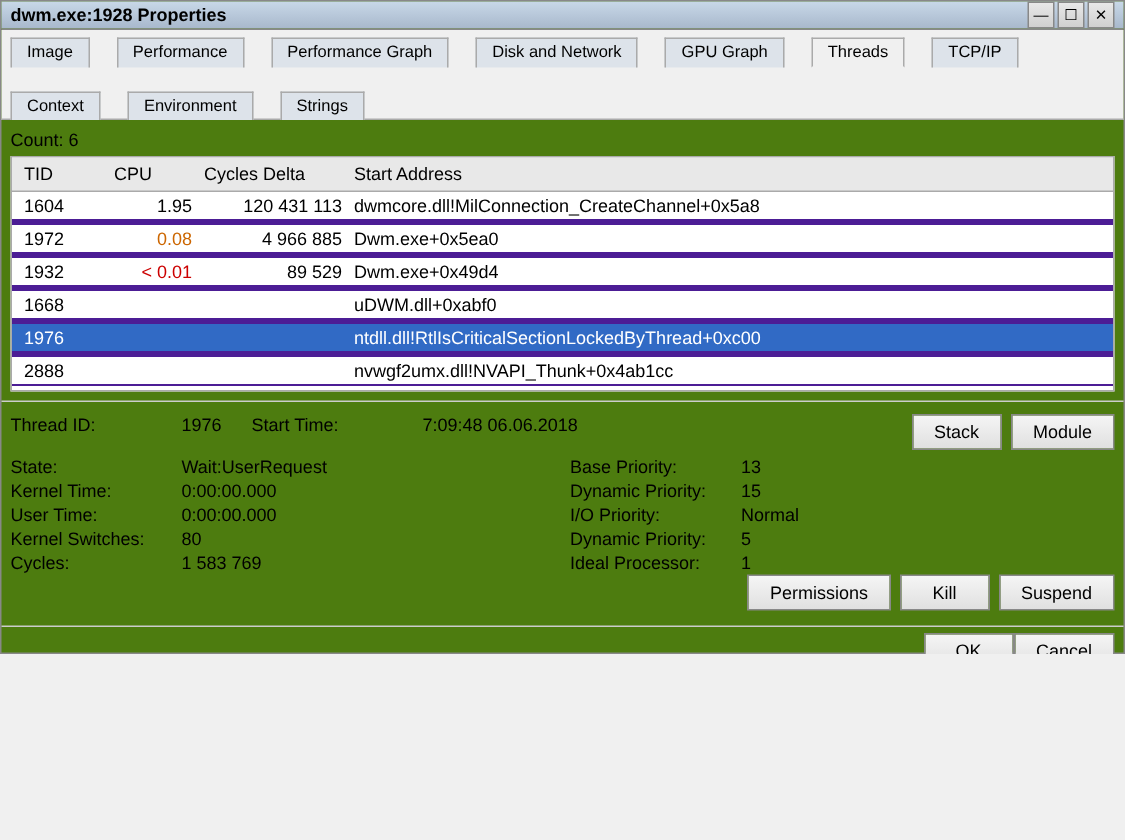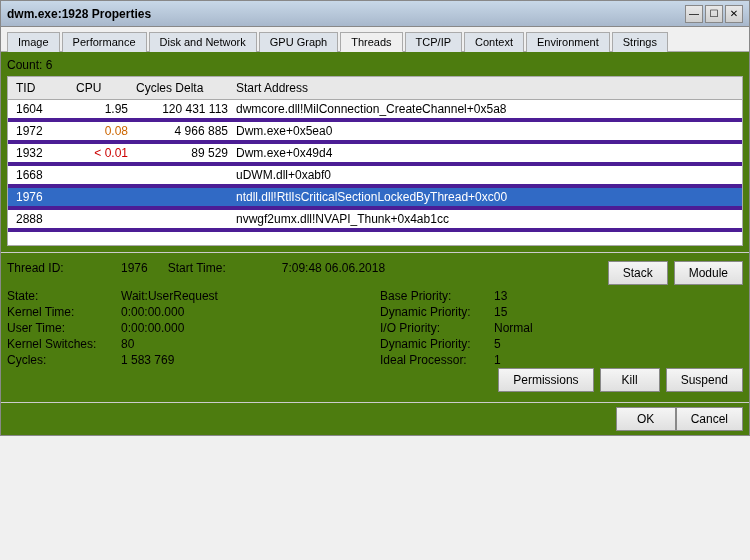--- a/index.html
+++ b/index.html
@@ -45,20 +45,21 @@
       display: flex;
       align-items: center;
       justify-content: center;
     }
     .tabs-container {
       background: #f0f0f0;
       padding: 4px 6px 0 6px;
       display: flex;
       flex-wrap: wrap;
       border-bottom: 1px solid #aaa;
+      gap: 16px;
     }
     .tab {
       padding: 3px 10px;
       border: 1px solid #aaa;
       border-bottom: none;
       background: #dde3ea;
       cursor: pointer;
       margin-right: 2px;
       font-size: 11px;
       color: #000;
@@ -187,20 +188,21 @@
     <div class="title-bar-controls">
       <div class="title-btn">—</div>
       <div class="title-btn">☐</div>
       <div class="title-btn">✕</div>
     </div>
   </div>
 
   <div class="tabs-container">
     <div class="tab">Image</div>
     <div class="tab">Performance</div>
+    <div class="tab">Performance Graph</div>
     <div class="tab">Disk and Network</div>
     <div class="tab">GPU Graph</div>
     <div class="tab active">Threads</div>
     <div class="tab">TCP/IP</div>
     <div class="tab">Context</div>
     <div class="tab">Environment</div>
     <div class="tab">Strings</div>
   </div>
 
   <div class="content-area">

